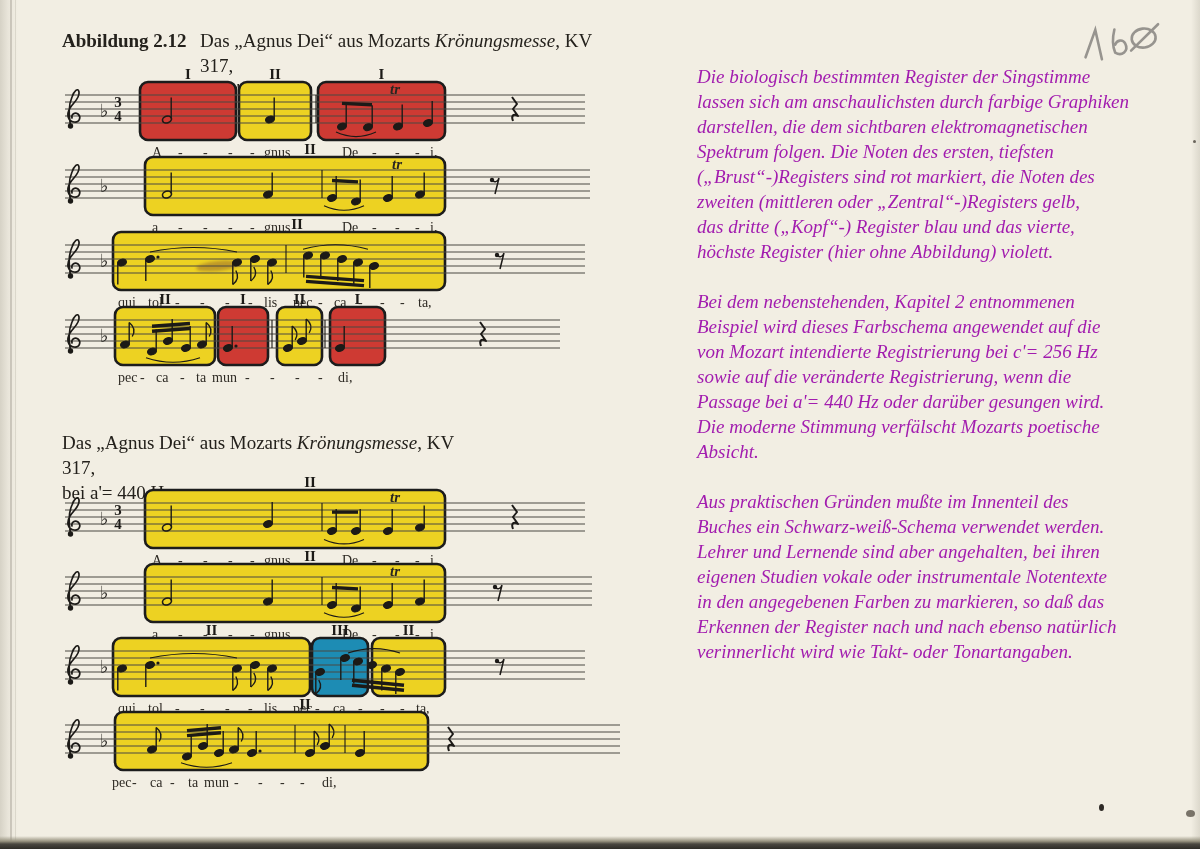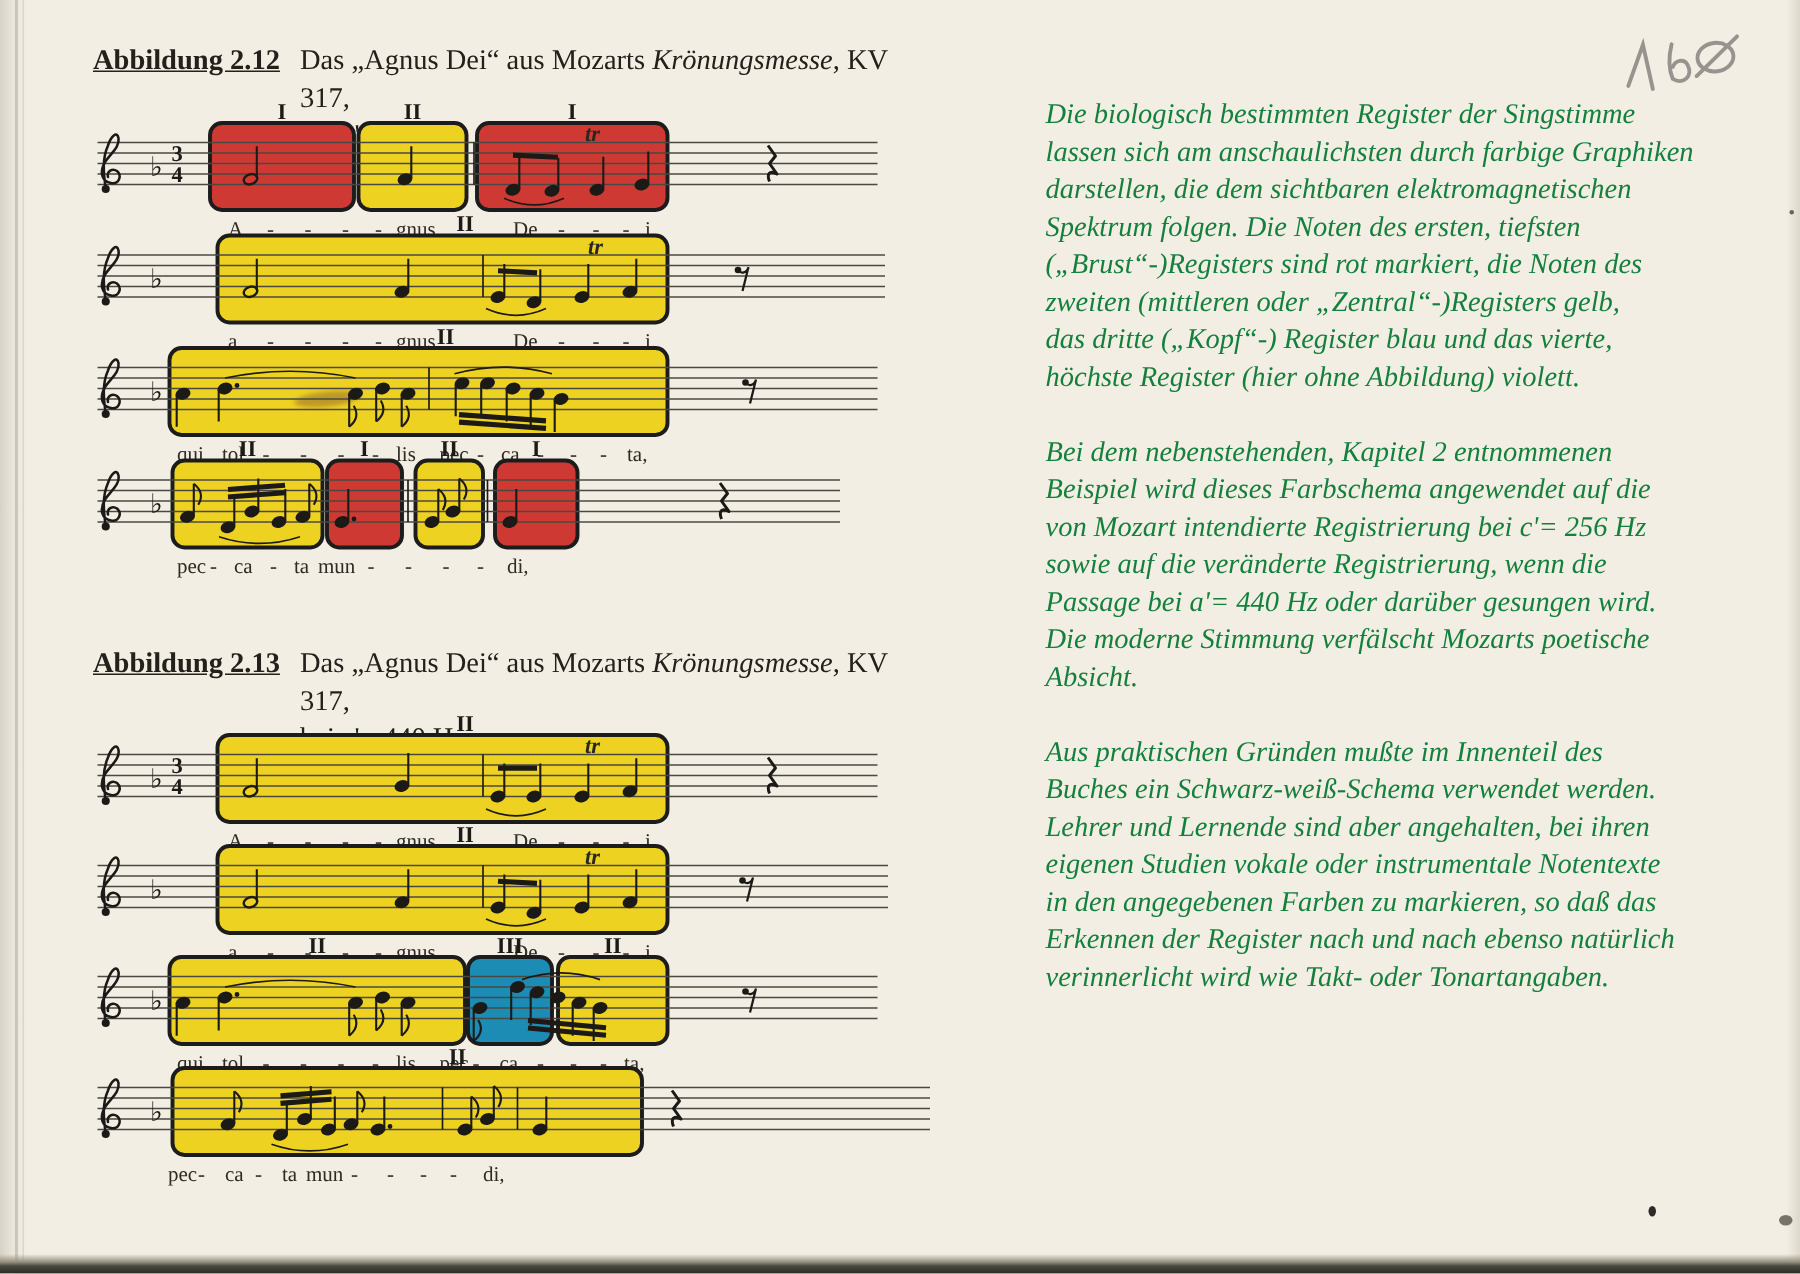--- a/index.html
+++ b/index.html
@@ -9,26 +9,26 @@
   .edge-left{position:absolute;left:0;top:0;bottom:0;width:18px;
              background:linear-gradient(90deg,#d6d2c6 0,#e9e5da 45%,rgba(242,238,227,0) 100%);}
   .fold-line{position:absolute;left:10px;top:0;bottom:0;width:2px;background:rgba(125,120,108,.30);}
   .fold-line2{position:absolute;left:15px;top:0;bottom:0;width:1px;background:rgba(125,120,108,.18);}
   .edge-right{position:absolute;right:0;top:0;bottom:0;width:9px;
               background:linear-gradient(270deg,#dcd8cc 0,rgba(242,238,227,0) 100%);}
   .edge-bottom{position:absolute;left:0;right:0;bottom:0;height:13px;
                background:linear-gradient(180deg,rgba(242,238,227,0) 0,#97927f 40%,#4a4740 62%,#2e2c27 100%);}
   
   .caption{position:absolute;left:62px;display:flex;font-size:19px;line-height:25px;}
-  .cap-label{font-weight:bold;flex:0 0 138px;text-decoration:underline;}
+  .cap-label{font-weight:bold;flex:0 0 138px;}
   .cap-body{width:410px;font-family:Liberation Serif, serif;}
   .cap-line2{display:block;}
   
   .textcol{position:absolute;left:697px;top:64px;width:475px;
-           font-style:italic;font-size:19px;line-height:25px;color:#15803d;}
+           font-style:italic;font-size:19px;line-height:25px;color:#a21caf;}
   .textcol p{margin:0 0 25px 0;white-space:pre;}
   
   .system{position:absolute;left:60px;width:580px;height:100px;}
   .system svg{overflow:visible;display:block;}
   
   .handnum{position:absolute;left:1078px;top:16px;width:100px;height:52px;transform:rotate(-7deg);}
   .speck{position:absolute;border-radius:50%;}
 </style>
 </head>
 <body>
@@ -39,21 +39,20 @@
   <div class="fold-line"></div>
   <div class="fold-line2"></div>
   <div class="edge-right"></div>
 
   <div class="caption" style="top:28px">
     <span class="cap-label">Abbildung 2.12</span>
     <span class="cap-body"><span>Das „Agnus Dei“ aus Mozarts </span><i>Krönungsmesse</i><span>, KV 317,</span><span class="cap-line2">bei c'= 256 Hz</span></span>
   </div>
 
   <div class="caption" style="top:430px">
-    <span class="cap-label">Abbildung 2.13</span>
     <span class="cap-body"><span>Das „Agnus Dei“ aus Mozarts </span><i>Krönungsmesse</i><span>, KV 317,</span><span class="cap-line2">bei a'= 440 Hz</span></span>
   </div>
 
   <div id="score">
       <div class="system" style="top: 69px;">
         <svg width="580" height="100">
           <rect x="80" y="13" width="96" height="58" rx="8" fill="#ce3a33" stroke="#1c1c1c" stroke-width="2.6"></rect>
           <text x="128" y="10" text-anchor="middle" fill="#1c1a17" font-family="&quot;Liberation Serif&quot;,serif" font-size="15" font-weight="bold">I</text>
           <rect x="179" y="13" width="72" height="58" rx="8" fill="#edd222" stroke="#1c1c1c" stroke-width="2.6"></rect>
           <text x="215" y="10" text-anchor="middle" fill="#1c1a17" font-family="&quot;Liberation Serif&quot;,serif" font-size="15" font-weight="bold">II</text>

